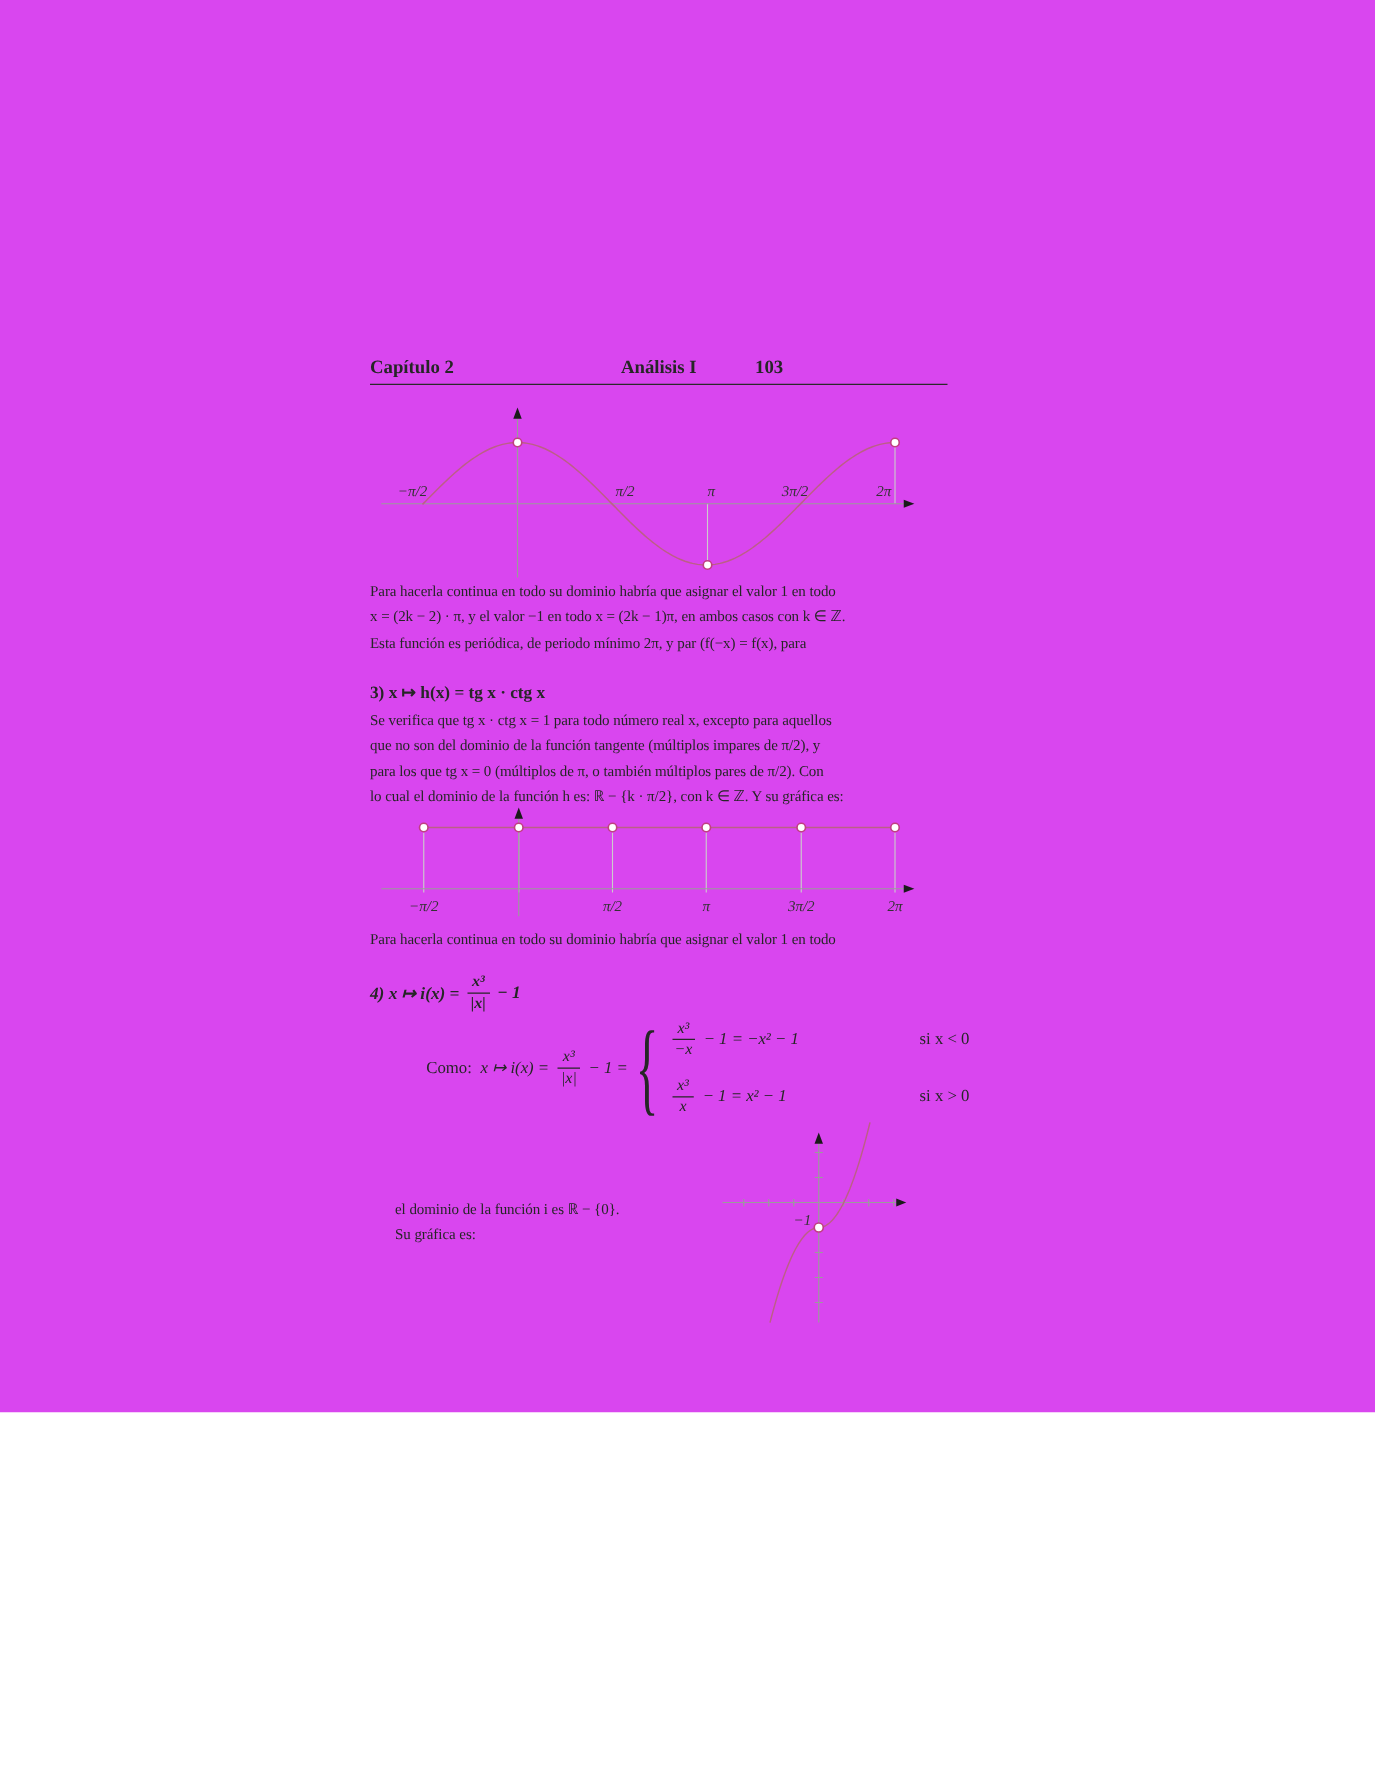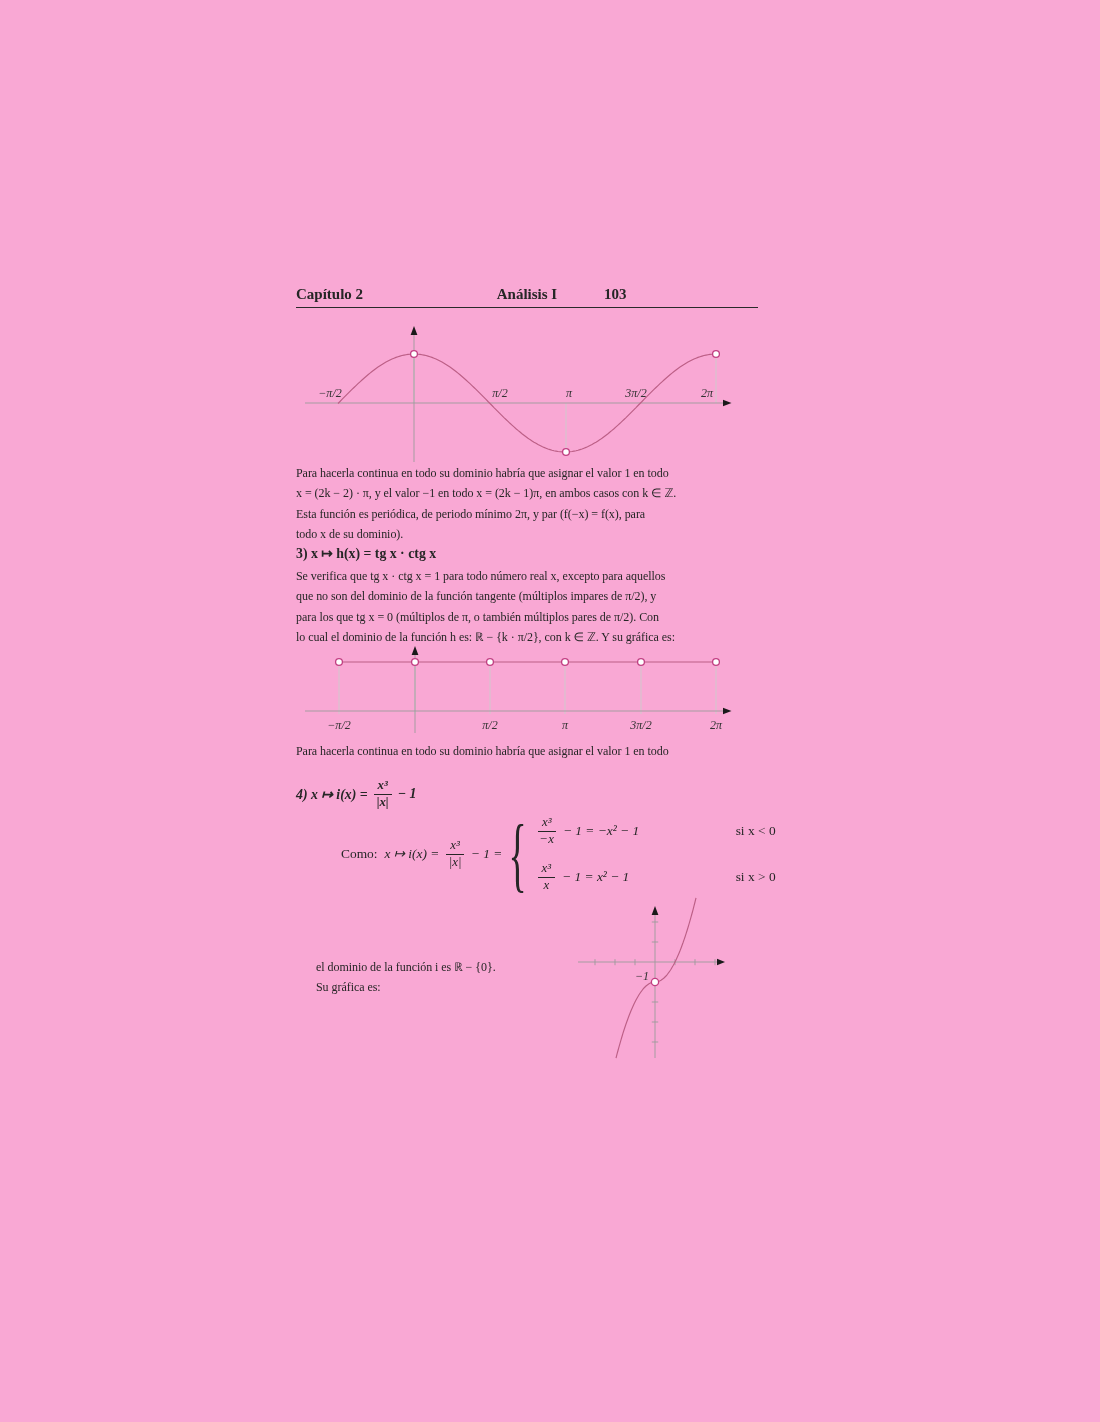--- a/index.html
+++ b/index.html
@@ -1,20 +1,20 @@
 <!DOCTYPE html>
 <html style="--curve: #bc5f86; --ring: #c13e82; --axis: #9b9b9b; --faint: #cccccc; --arrow: #1a1a1a; --text: #262626; --rule: #2a2a2a;"><head>
 <meta charset="utf-8">
 <style>
   :root{
     --curve:#bc5f86; --ring:#c13e82; --axis:#9b9b9b; --faint:#cccccc;
     --arrow:#1a1a1a; --text:#262626; --rule:#2a2a2a;
   }
   html,body{margin:0;padding:0;background:#fff;}
-  .page{position:relative;width:1100px;height:1422px;background:#f9a8d4;overflow:hidden;
+  .page{position:relative;width:1100px;height:1130px;background:#d946ef;overflow:hidden;
         font-family:"Liberation Serif",serif;color:var(--text);}
   .abs{position:absolute;}
   
   .hdr{left:296px;top:286px;width:462px;display:flex;align-items:baseline;
        border-bottom:1.4px solid var(--rule);padding-bottom:4px;
        font-weight:bold;font-size:15px;}
   .hdr .l{flex:1;text-align:left;}
   .hdr .c{flex:1;text-align:center;}
   .hdr .r{flex:1;}
   
@@ -75,21 +75,20 @@
     <text class="axlbl" x="500" y="397" text-anchor="middle">π/2</text>
     <text class="axlbl" x="569" y="397" text-anchor="middle">π</text>
     <text class="axlbl" x="636" y="397" text-anchor="middle">3π/2</text>
     <text class="axlbl" x="707" y="397" text-anchor="middle">2π</text>
   </svg>
 
   <div class="abs para" style="left:296px;top:463px">
       <div class="line">Para hacerla continua en todo su dominio habría que asignar el valor 1 en todo</div>
       <div class="line">x = (2k − 2) · π, y el valor −1 en todo x = (2k − 1)π, en ambos casos con k ∈ ℤ.</div>
       <div class="line">Esta función es periódica, de periodo mínimo 2π, y par (f(−x) = f(x), para</div>
-      <div class="line">todo x de su dominio).</div>
     </div>
 
   <div class="abs heading" style="left:296px;top:545px">3) x ↦ h(x) = tg x · ctg x</div>
 
   <div class="abs para" style="left:296px;top:566px">
       <div class="line">Se verifica que tg x · ctg x = 1 para todo número real x, excepto para aquellos</div>
       <div class="line">que no son del dominio de la función tangente (múltiplos impares de π/2), y</div>
       <div class="line">para los que tg x = 0 (múltiplos de π, o también múltiplos pares de π/2). Con</div>
       <div class="line">lo cual el dominio de la función h es: ℝ − {k · π/2}, con k ∈ ℤ. Y su gráfica es:</div>
     </div>

